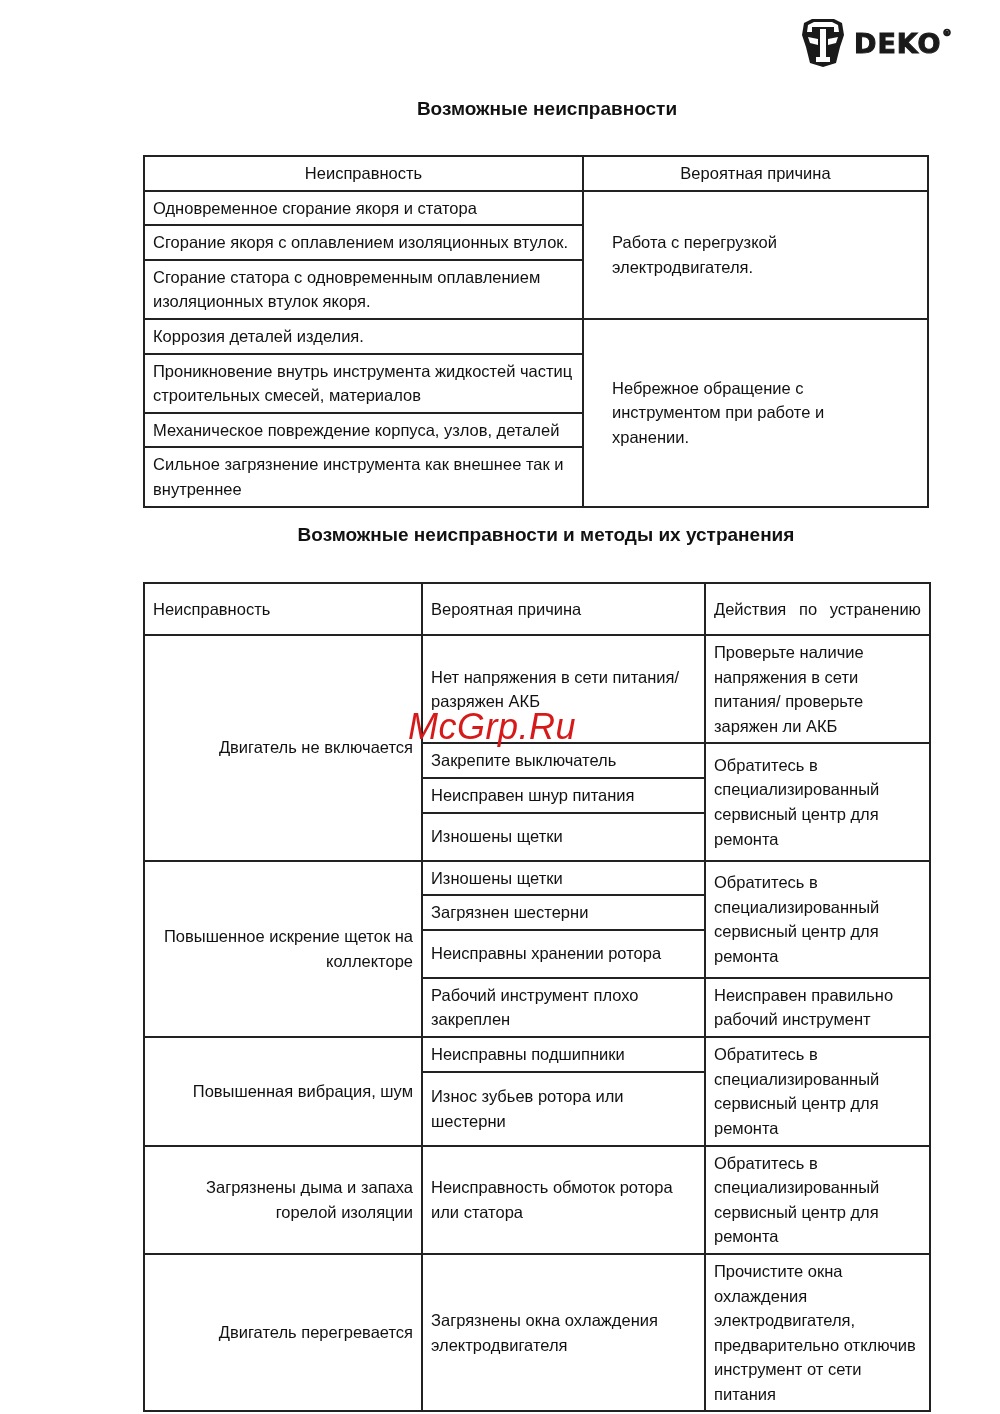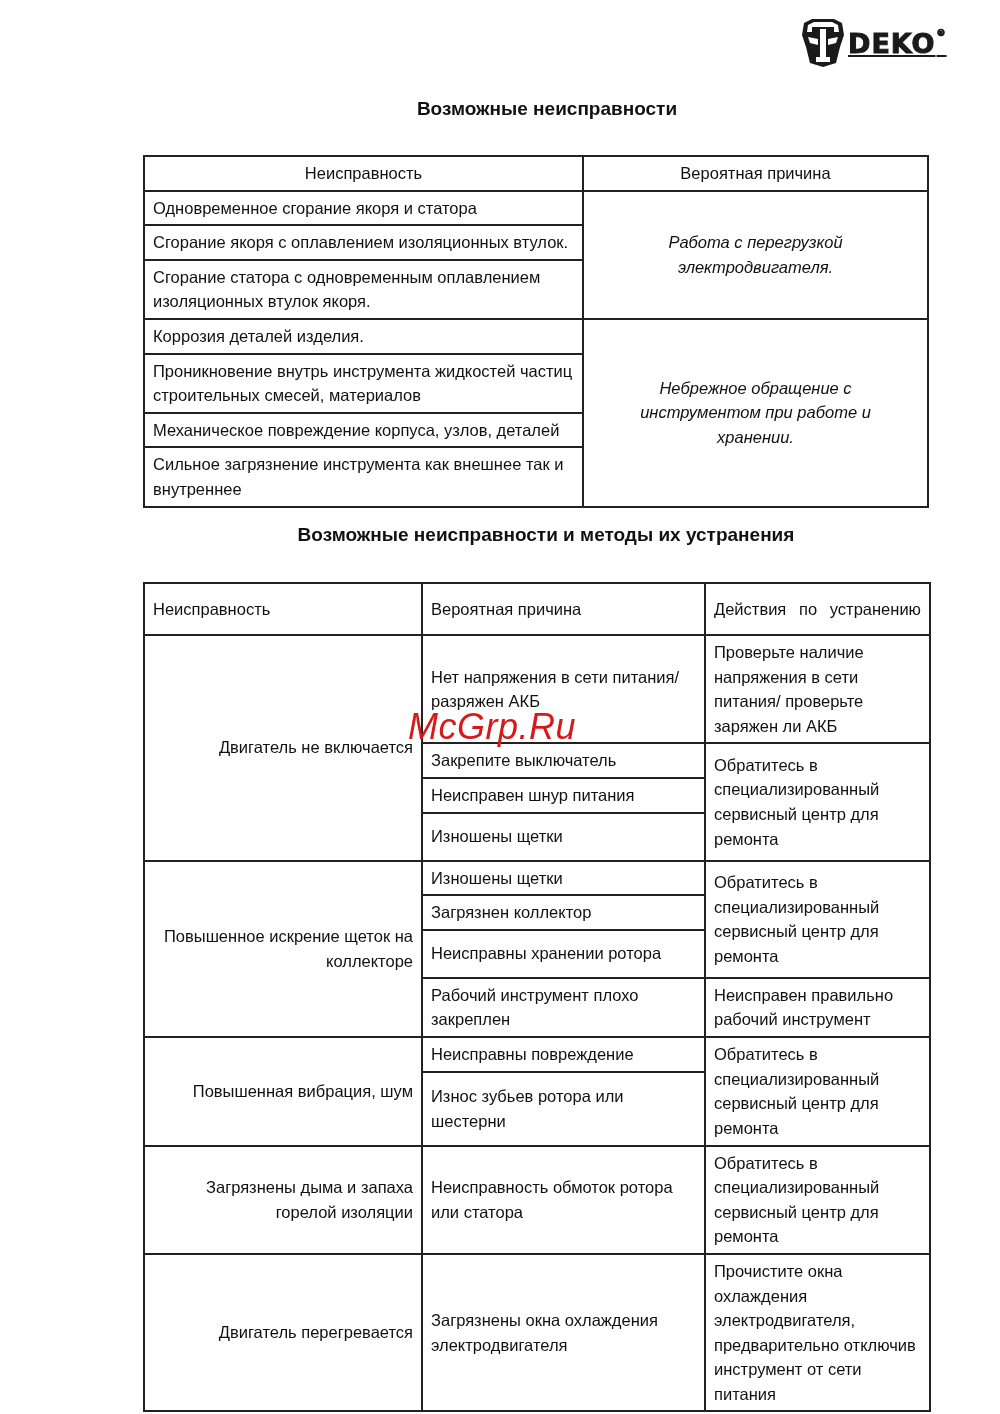--- a/index.html
+++ b/index.html
@@ -8,41 +8,41 @@
       font-family: "Liberation Sans", "DejaVu Sans", sans-serif;
       color: #111111;
     }
     .logo {
       position: absolute; left: 798px; top: 16px; width: 186px; height: 54px;
       display: flex; align-items: center;
     }
     .logo svg { display: block; }
     .logo-text {
       font-family: "DejaVu Sans", sans-serif; font-weight: 900; font-size: 27px;
-      letter-spacing: 1px; color: #1a1a1a; margin-left: 0; text-decoration: underline;
+      letter-spacing: 1px; color: #1a1a1a; margin-left: 6px;
       -webkit-text-stroke: 1px #1a1a1a;
     }
     .logo-reg { font-size: 9px; vertical-align: top; margin-left: 1px; color: #333; }
     h2 {
       position: absolute; left: 0; width: 1094px; margin: 0; text-align: center;
       font-size: 19px; font-weight: bold; color: #111;
     }
     #h1 { top: 98px; }
     #h2 { top: 524px; left: 0; width: 1092px; }
     table {
       position: absolute; border-collapse: collapse; table-layout: fixed;
       font-size: 16.5px; line-height: 24.6px;
     }
     td {
       border: 2px solid #222; padding: 4px 8px; vertical-align: middle;
     }
     #t1 { left: 143px; top: 155px; width: 786px; }
     #t1 td.c1 { width: 421px; }
     #t1 td.hdr { text-align: center; height: 24px; }
-    #t1 td.cause { text-align: center; padding: 0 28px; font-style: italic; }
+    #t1 td.cause { padding: 0 28px; }
     #t2 { left: 143px; top: 582px; width: 786px; }
     #t2 col.a { width: 278px; }
     #t2 col.b { width: 283px; }
     #t2 col.c { width: 225px; }
     #t2 td.center { text-align: right; }
     #t2 td.hdrc { text-align: justify; text-align-last: justify; border-radius: 20px; }
     .watermark {
       position: absolute; left: 408px; top: 686px; font-size: 36px;
       font-style: italic; color: #d61a1a; letter-spacing: 0.5px;
       font-family: "Liberation Sans", sans-serif;
@@ -128,33 +128,33 @@
   <tr style="height:48px">
     <td>Изношены щетки</td>
   </tr>
 
   <tr style="height:25px">
     <td class="center" rowspan="4">Повышенное искрение щеток на коллекторе</td>
     <td>Изношены щетки</td>
     <td rowspan="3">Обратитесь в специализированный сервисный центр для ремонта</td>
   </tr>
   <tr style="height:25px">
-    <td>Загрязнен коллектор</td>
+    <td>Загрязнен шестерни</td>
   </tr>
   <tr style="height:48px">
     <td>Неисправны хранении ротора</td>
   </tr>
   <tr style="height:50px">
     <td>Рабочий инструмент плохо закреплен</td>
     <td>Неисправен правильно рабочий инструмент</td>
   </tr>
 
   <tr style="height:25px">
     <td class="center" rowspan="2">Повышенная вибрация, шум</td>
-    <td>Неисправны повреждение</td>
+    <td>Неисправны подшипники</td>
     <td rowspan="2">Обратитесь в специализированный сервисный центр для ремонта</td>
   </tr>
   <tr style="height:74px">
     <td>Износ зубьев ротора или шестерни</td>
   </tr>
 
   <tr style="height:100px">
     <td class="center">Загрязнены дыма и запаха горелой изоляции</td>
     <td>Неисправность обмоток ротора или статора</td>
     <td>Обратитесь в специализированный сервисный центр для ремонта</td>

